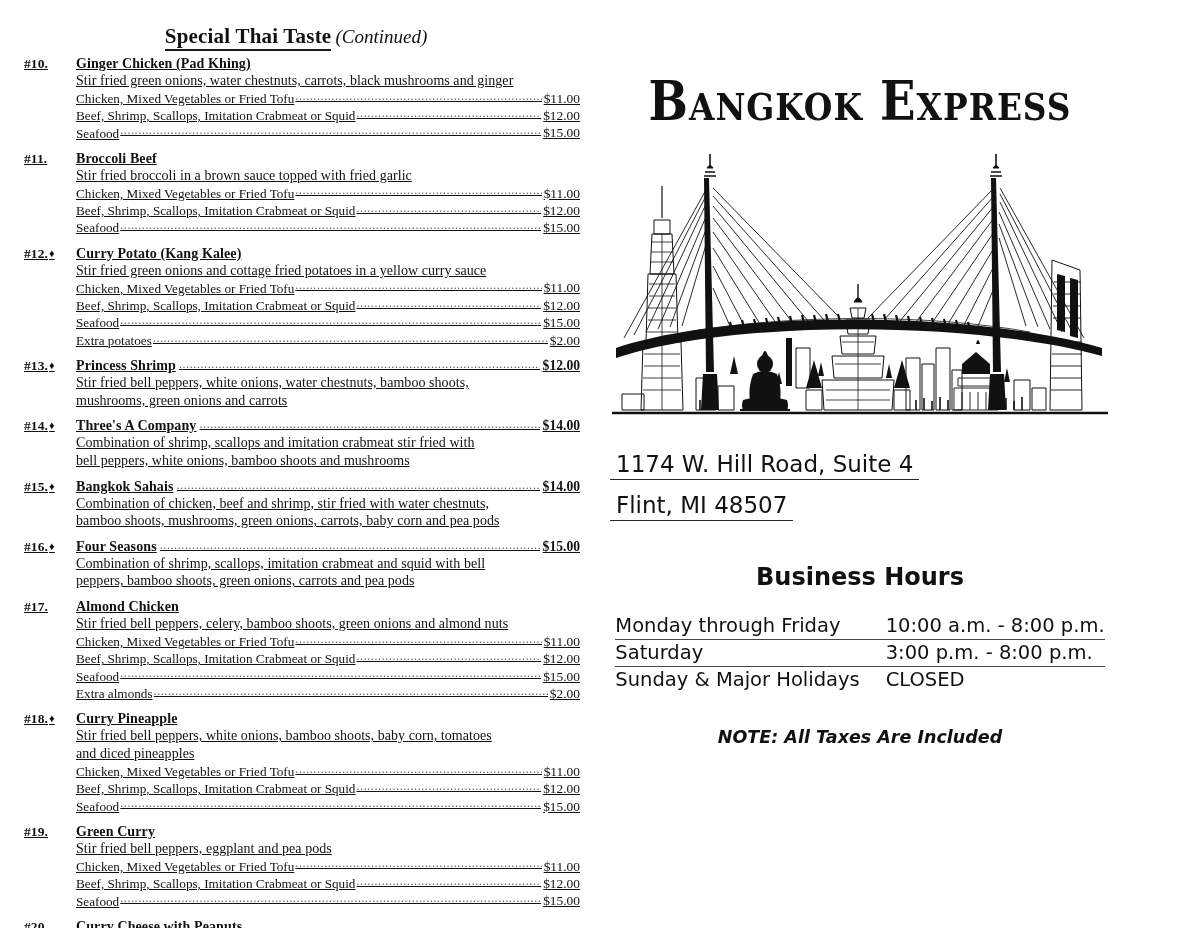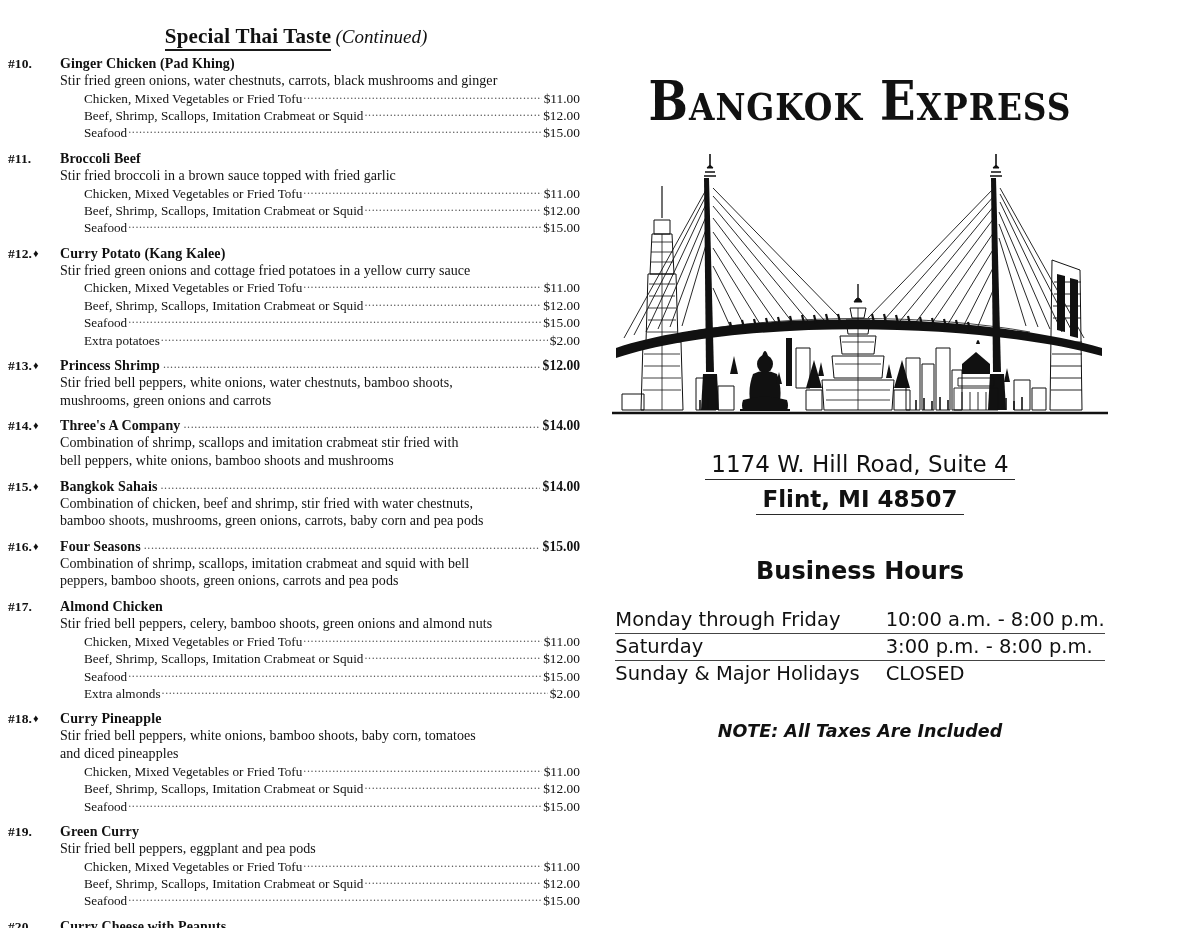--- a/index.html
+++ b/index.html
@@ -45,21 +45,22 @@
   }
   .section-heading .cont {
     font-style: italic;
     font-size: 19px;
     margin-left: 4px;
   }
 
   .item {
     margin-top: 9px;
     position: relative;
-    padding-left: 8px;
+    padding-left: 24px;
+    text-decoration: underline;
   }
   .item-head {
     display: flex;
     align-items: baseline;
     white-space: nowrap;
   }
   .item-num {
     flex: 0 0 52px;
     font-weight: bold;
     font-size: 13.5px;
@@ -79,22 +80,22 @@
   }
   .desc {
     font-size: 14px;
     line-height: 1.26;
     margin-left: 52px;
     letter-spacing: 0.05px;
   }
   
   .price-row {
     display: flex;
-    align-items: flex-start;
-    margin-left: 76px;
+    align-items: center;
+    margin-left: 52px;
     font-size: 13.2px;
     line-height: 1.30;
     white-space: nowrap;
   }
   .price-row .lbl { flex: 0 0 auto; }
   .price-row .dots {
     flex: 1 1 auto;
     overflow: hidden;
     margin: 0 2px 0 1px;
     position: relative;
@@ -142,33 +143,33 @@
     font-stretch: condensed;
     transform: scaleX(0.96);
     line-height: 1;
     white-space: nowrap;
   }
   .art {
     margin: 14px auto 0 auto;
     display: block;
   }
   .addr {
-    text-align: center;
+    text-align: left;
     margin-top: 18px;
     font-family: "DejaVu Sans", "Liberation Sans", sans-serif;
   }
   .addr .line1,
   .addr .line2 {
     display: inline-block;
     font-size: 23px;
     line-height: 1.22;
     border-bottom: 1.5px solid #2a2a2a;
     padding: 0 6px 1px 6px;
   }
-  .addr .line2 { margin-top: 5px; font-weight: bold; }
+  .addr .line2 { margin-top: 11px; }
   .phone {
     text-align: center;
     margin-top: 34px;
     font-family: "DejaVu Sans", "Liberation Sans", sans-serif;
     font-size: 33px;
     font-weight: bold;
     white-space: nowrap;
   }
   .phone .num {
     border-bottom: 2px solid #2a2a2a;

